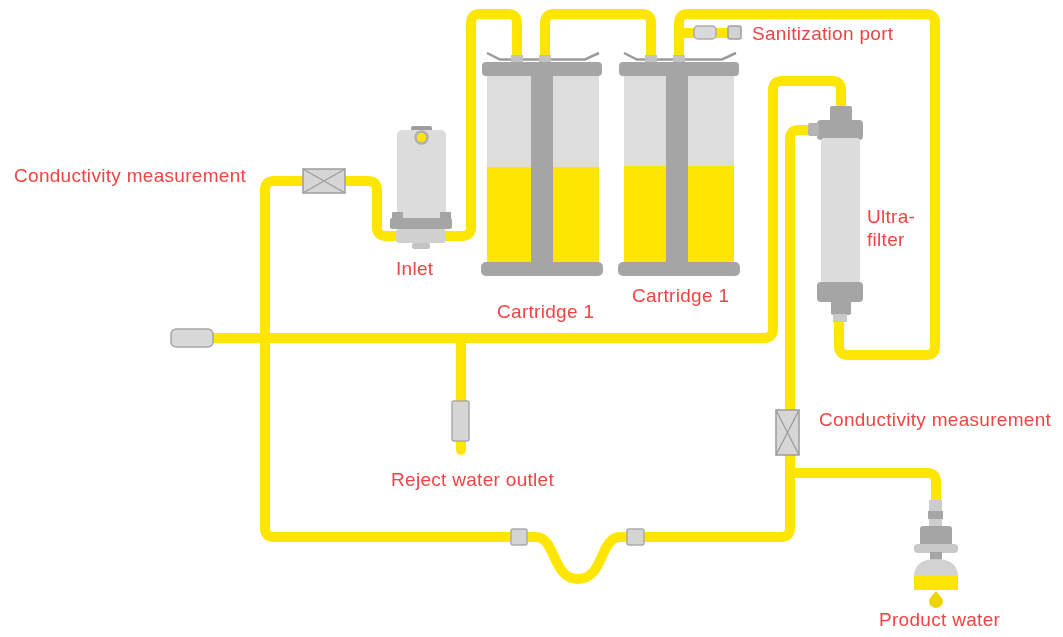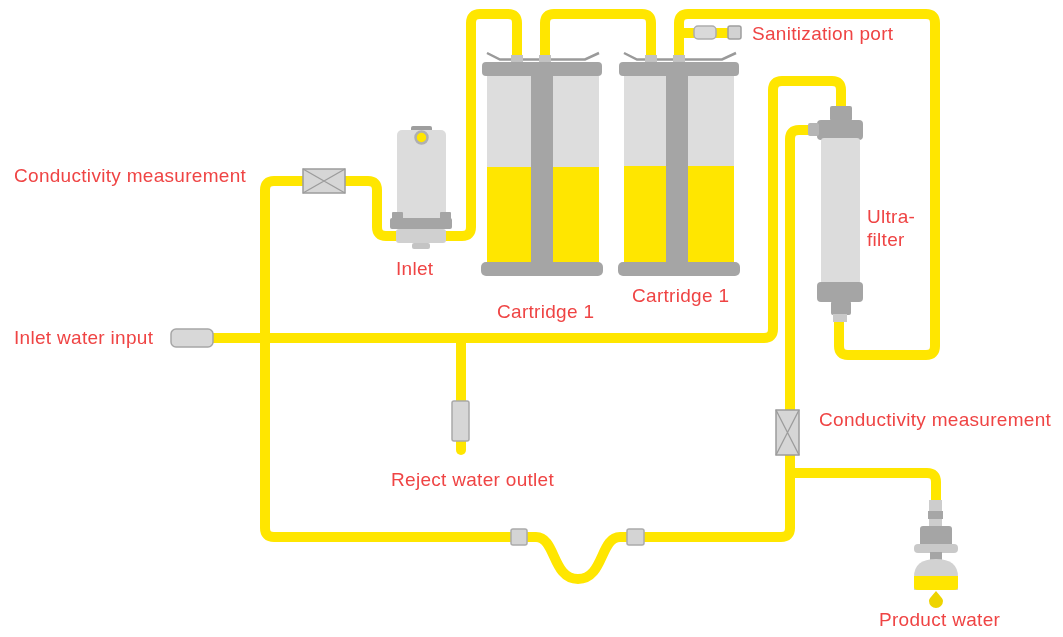--- a/index.html
+++ b/index.html
@@ -121,23 +121,20 @@
       <path d="M 914 590 V 577 Q 914 559 936 559 Q 958 559 958 577 V 590 Z" fill="#D2D2D2"></path>
       <path d="M 914 576 H 958 V 587 Q 958 590 954 590 H 918 Q 914 590 914 587 Z" fill="#FFE600"></path>
       <path d="M 936 591 C 940 596 943 598.5 943 601 A 7 7 0 1 1 929 601 C 929 598.5 932 596 936 591 Z" fill="#EED400"></path>
     </g>
   </svg>
 
   <div class="lbl" style="left:14px;top:165px;">
     <div>Conductivity measurement</div>
   </div>
 
-  <div class="lbl" style="left:14px;top:327px;">
-    <div>Inlet water input</div>
-  </div>
 
   <div class="lbl" style="left:396px;top:258px;">
     <div>Inlet</div>
   </div>
 
   <div class="lbl" style="left:497px;top:301px;">
     <div>Cartridge 1</div>
   </div>
 
   <div class="lbl" style="left:632px;top:285px;">

